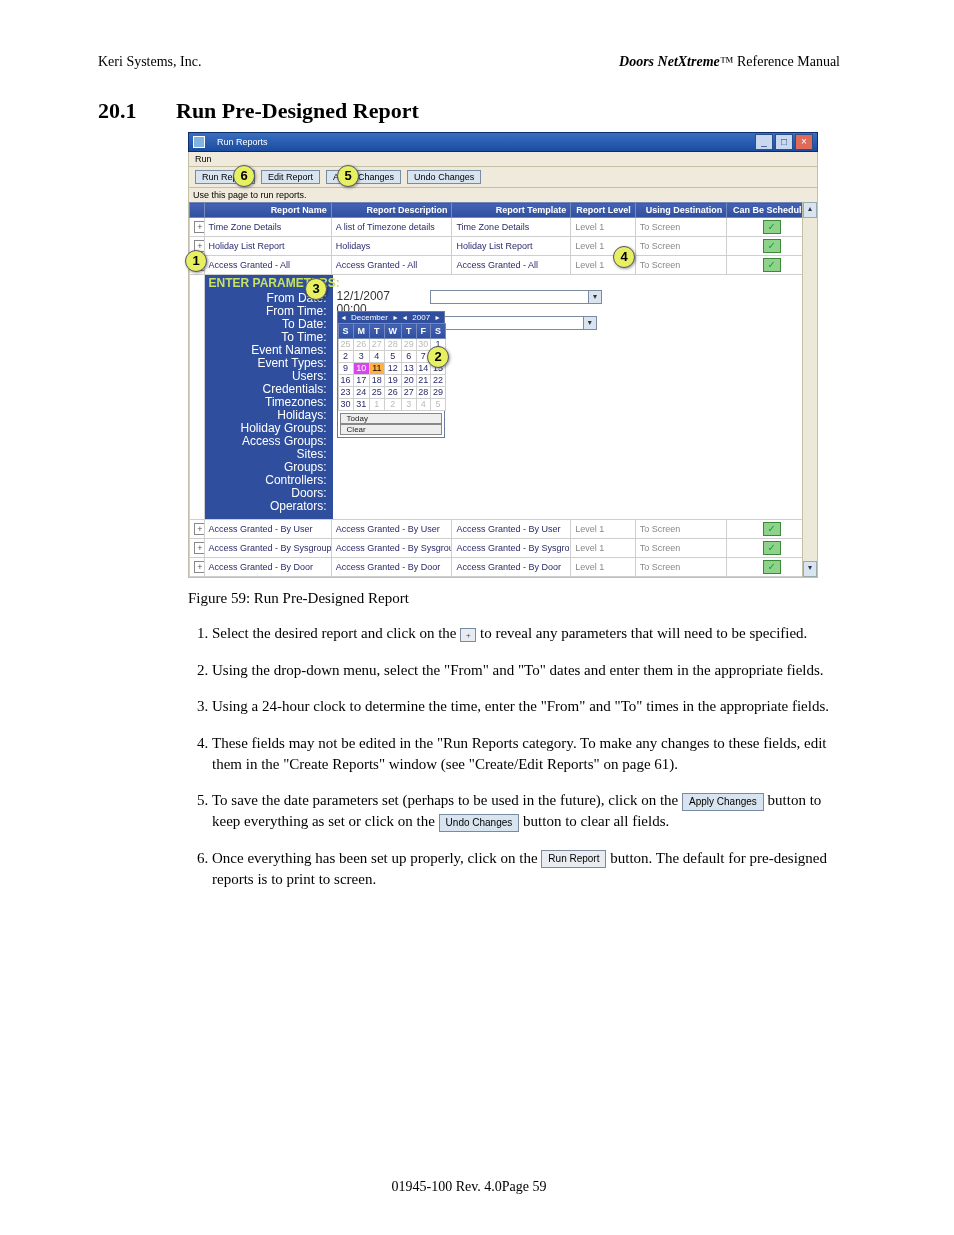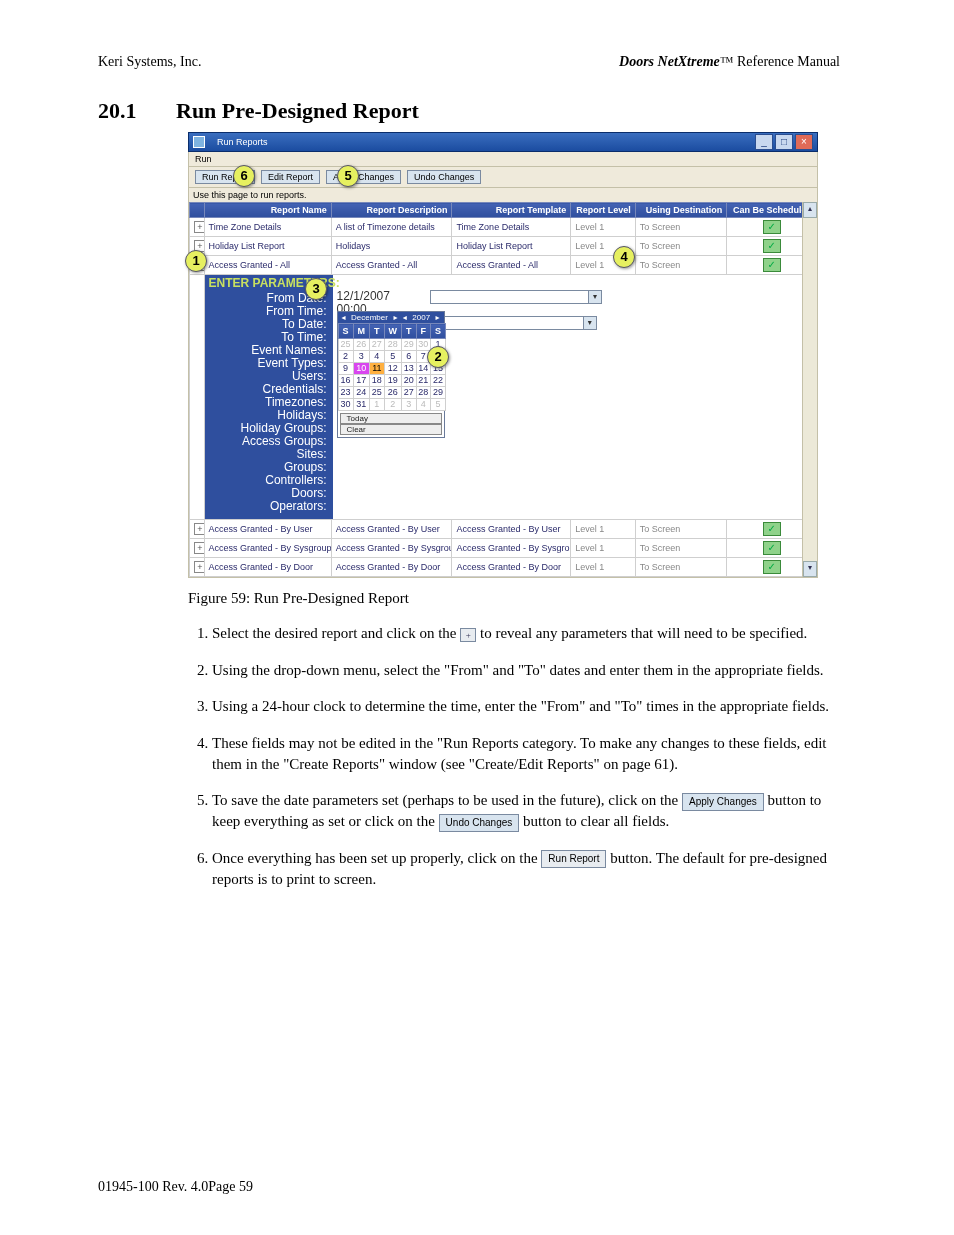--- a/index.html
+++ b/index.html
@@ -49,21 +49,21 @@
     border: 1px solid #7a8aa0;
     background: #e8ecf0;
     vertical-align: middle;
     position: relative;
     font-size: 9px; line-height: 12px; text-align: center; color:#335;
   }
   .footer {
     position: absolute;
     bottom: 40px;
     left: 98px; right: 98px;
-    display: flex; justify-content: flex-start;
+    display: flex; justify-content: center;
     font-size: 14px;
   }
 
   
   .screenshot {
     margin-left: 90px;
     width: 630px;
     font-family: Tahoma, Verdana, Arial, sans-serif;
     font-size: 9px;
     color: #000;

